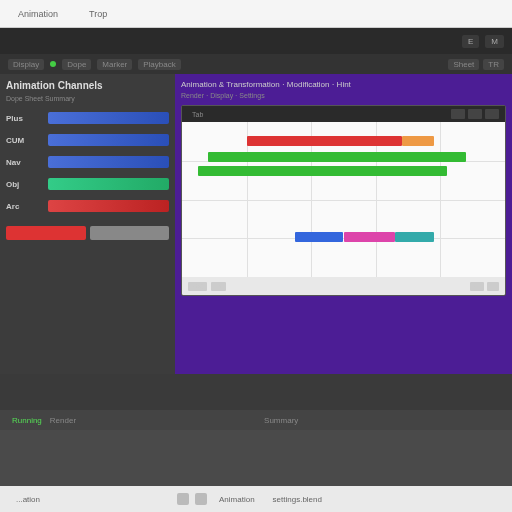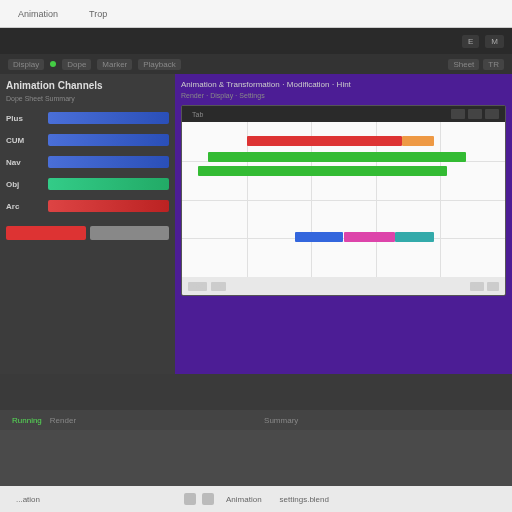--- a/index.html
+++ b/index.html
@@ -45,21 +45,21 @@
 .gb-orange{background:#e94;}
 .gb-blue{background:#36d;}
 .gb-pink{background:#d4a;}
 .gb-teal{background:#3aa;}
 .chart-footer{height:18px;background:#e8e8e8;display:flex;align-items:center;padding:0 6px;gap:4px;}
 .footer-btn{padding:1px 5px;background:#ccc;font-size:7px;border-radius:1px;}
 .status-bar{position:absolute;bottom:82px;left:0;right:0;height:20px;background:#444;display:flex;align-items:center;padding:0 12px;gap:8px;}
 .status-item{color:#888;font-size:8px;}
 .status-green{color:#5d5;}
 .bottom-dark{position:absolute;bottom:26px;left:0;right:0;height:56px;background:#4a4a4a;}
-.taskbar{position:absolute;bottom:0;left:0;right:0;height:26px;background:#eaeaea;display:flex;align-items:center;padding:0 10px;gap:8px;}
+.taskbar{position:absolute;bottom:0;left:0;right:0;height:26px;background:#eaeaea;display:flex;align-items:center;padding:0 10px;gap:1px;}
 .task-item{padding:2px 6px;color:#666;font-size:8px;}
 .task-icon{width:12px;height:12px;background:#bbb;border-radius:2px;}
 </style>
 </head>
 <body>
 
 <div class="top-bar">
   <div class="top-tab">Animation</div>
   <div class="top-tab">Trop</div>
 </div>

